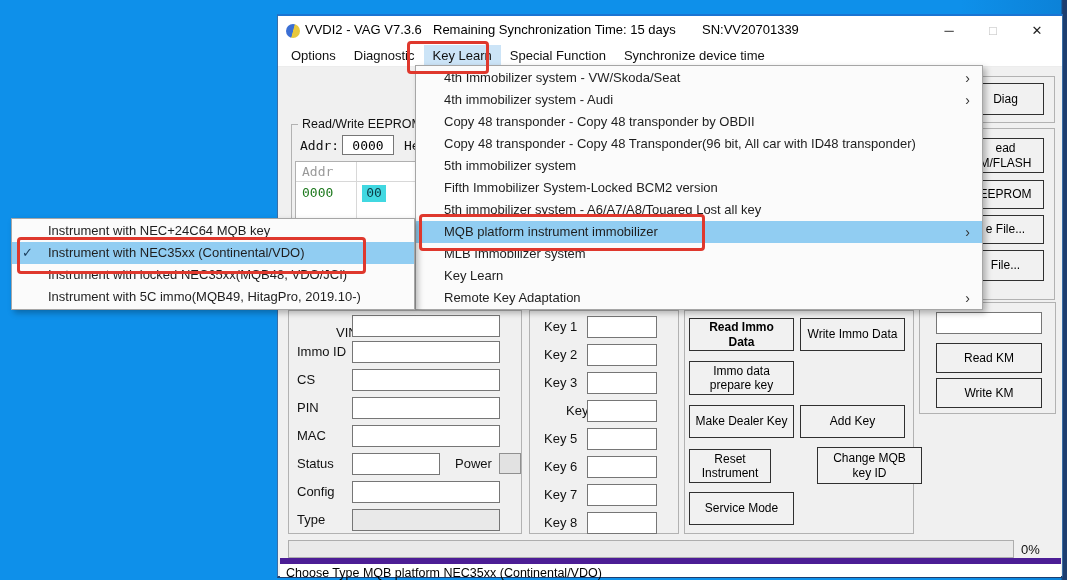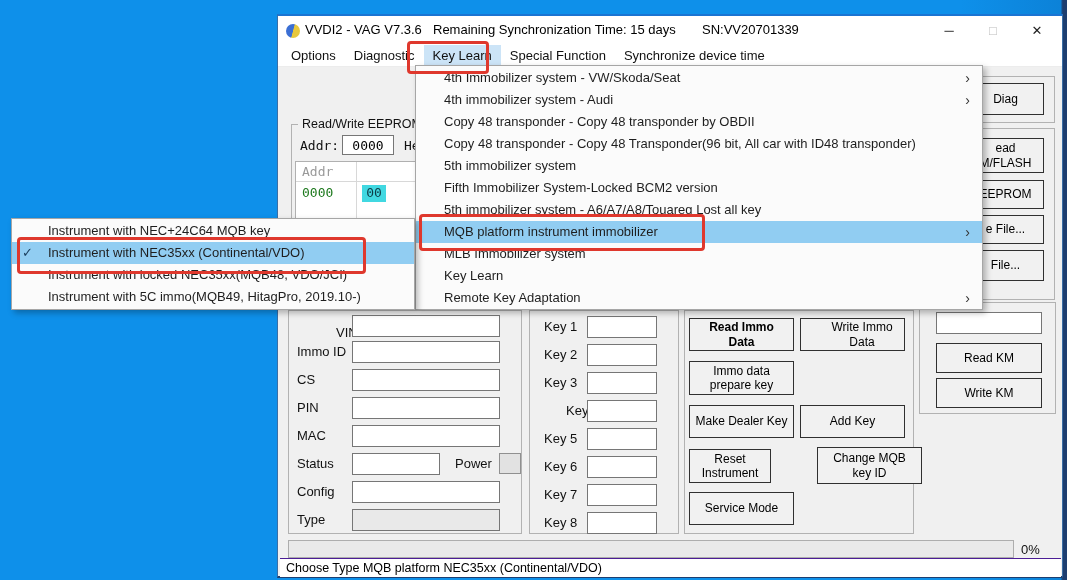--- a/index.html
+++ b/index.html
@@ -42,21 +42,21 @@
   .mi{position:relative;height:22px;line-height:22px;font-size:13px;color:#1e1e1e;padding-left:28px;white-space:nowrap;}
   .mi.hl{background:#91cdf2;}
   .mi .arrow{position:absolute;right:12px;top:0;font-size:14px;color:#333;}
   .smi{position:relative;height:22px;line-height:22px;font-size:13px;color:#1e1e1e;padding-left:36px;white-space:nowrap;}
   .smi.hl{background:#91cdf2;}
   .smi .chk{position:absolute;left:10px;top:0;font-size:13px;color:#1a3d5c;}
   
   .redbox{position:absolute;border:3px solid #df382d;border-radius:4px;z-index:50;}
   
   .progress{position:absolute;background:#e9e9e9;border:1px solid #adadad;box-sizing:border-box;}
-  .statusbar{position:absolute;background:#ffffff;border-top:1px solid #4c1d95;font-size:12.5px;color:#000;
+  .statusbar{position:absolute;background:#ffffff;border-top:6px solid #4c1d95;font-size:12.5px;color:#000;
              line-height:18px;padding-left:6px;box-sizing:border-box;white-space:nowrap;}
 </style>
 </head>
 <body>
 
 <div id="win">
 
   <div class="titlebar">
     <div class="appicon"></div>
     <span class="ttxt" style="left:27px;">VVDI2 - VAG V7.3.6</span>
@@ -125,21 +125,21 @@
     <span class="lbl" style="left:14px;top:148px;">Key 6</span>
     <input class="inp" style="left: 57px; top: 145px; width: 70px;">
     <span class="lbl" style="left:14px;top:176px;">Key 7</span>
     <input class="inp" style="left: 57px; top: 173px; width: 70px;">
     <span class="lbl" style="left:14px;top:204px;">Key 8</span>
     <input class="inp" style="left: 57px; top: 201px; width: 70px;">
   </div>
 
   <div class="grp" style="left:406px;top:294px;width:230px;height:224px;">
     <div class="btn" style="left:4px;top:7px;width:105px;height:33px;font-weight:bold;">Read Immo Data</div>
-    <div class="btn" style="left:115px;top:7px;width:105px;height:33px;padding-left:24px;">Write Immo Data</div>
+    <div class="btn" style="left:115px;top:7px;width:105px;height:33px;">Write Immo Data</div>
     <div class="btn" style="left:4px;top:50px;width:105px;height:34px;">Immo data prepare key</div>
     <div class="btn" style="left:4px;top:94px;width:105px;height:33px;">Make Dealer Key</div>
     <div class="btn" style="left:115px;top:94px;width:105px;height:33px;">Add Key</div>
     <div class="btn" style="left:4px;top:138px;width:82px;height:34px;">Reset Instrument</div>
     <div class="btn" style="left:132px;top:136px;width:105px;height:37px;">Change MQB key ID</div>
     <div class="btn" style="left:4px;top:181px;width:105px;height:33px;">Service Mode</div>
   </div>
 
   <div class="grp" style="left:681px;top:60px;width:96px;height:47px;">
     <div class="btn" style="left:7px;top:6px;width:77px;height:32px;">Diag</div>

